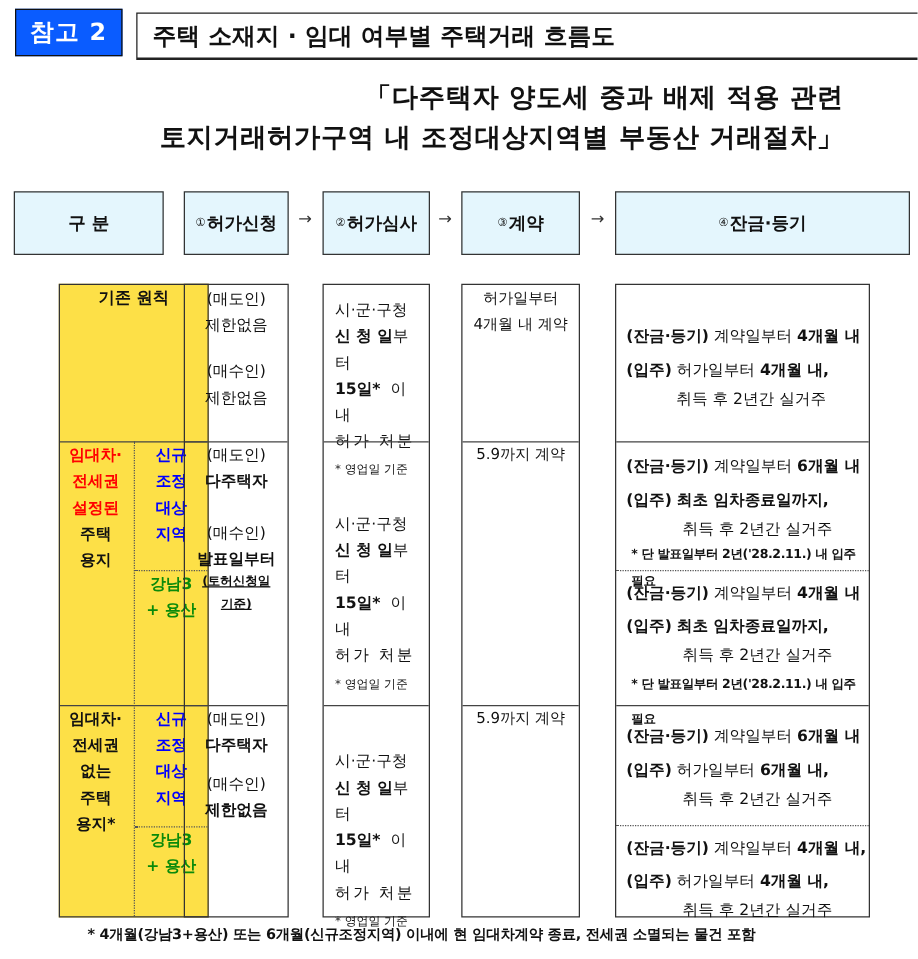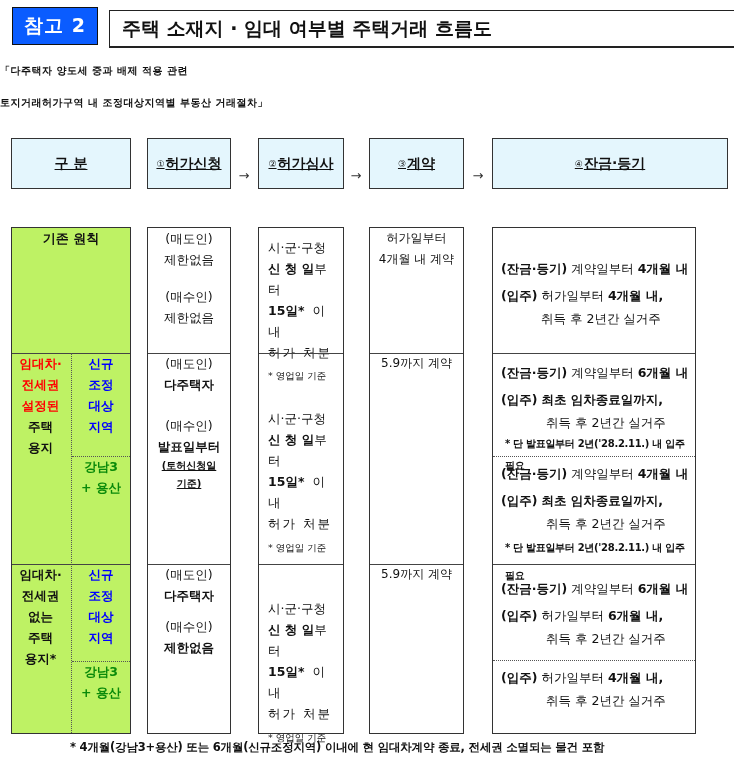--- a/index.html
+++ b/index.html
@@ -6,31 +6,31 @@
   html, body { width: 734px; height: 767px; background: #ffffff; overflow: hidden; }
   body { position: relative; font-family: "DejaVu Sans", "Liberation Sans", sans-serif; color: #111; }
   .abs { position: absolute; }
 
   
   .badge { left: 12px; top: 7px; width: 86px; height: 38px; background: #0a5cff; border: 1px solid #111;
            color: #fff; font-weight: bold; font-size: 19px; display: flex; align-items: center; justify-content: center;
            letter-spacing: 1px; }
   .title-box { left: 109px; top: 10px; width: 692px; height: 38px; border: 1.5px solid #222; border-right-width: 2px; border-bottom-width: 2px;
                display: flex; align-items: center; padding-left: 12px; font-weight: bold; font-size: 19px; }
-  .subtitle { left: 0; width: 675px; text-align: left; font-weight: bold; font-size: 10px; letter-spacing: 0.5px; }
+  .subtitle { left: 0; width: 675px; text-align: right; font-weight: bold; font-size: 21px; letter-spacing: 0.5px; }
 
   
-  .hbox { top: 138px; height: 51px; background: #e4f6fd; border: 1px solid #333; border-right-width: 1.5px; border-bottom-width: 1.5px;
-          display: flex; align-items: center; justify-content: center; font-weight: bold; font-size: 14px; text-decoration: underline; }
+  .hbox { top: 153px; height: 51px; background: #e4f6fd; border: 1px solid #333; border-right-width: 1.5px; border-bottom-width: 1.5px;
+          display: flex; align-items: center; justify-content: center; font-weight: bold; font-size: 14px; }
   .hbox sup { font-size: 9px; font-weight: normal; vertical-align: 5px; margin-right: 1px; }
   .arrow { top: 168px; font-size: 13px; color: #333; width: 20px; text-align: center; }
 
   
   .col { top: 227px; height: 507px; border: 1px solid #333; border-right-width: 1.5px; border-bottom-width: 1.5px; }
-  .yellow { background: #bef264; }
+  .yellow { background: #fde047; margin-left: 36px; }
   .hline { position: absolute; left: 0; right: 0; height: 0; border-top: 1px solid #444; }
   .dline { position: absolute; left: 0; right: 0; height: 0; border-top: 1px dotted #555; }
   .vdot { position: absolute; top: 0; bottom: 0; width: 0; border-left: 1px dotted #555; }
   .cell { position: absolute; left: 0; right: 0; display: flex; flex-direction: column; align-items: center; justify-content: flex-start; text-align: center; }
   .t13 { font-size: 12.5px; line-height: 21px; }
   .b { font-weight: bold; }
   .red { color: #ff0000; }
   .blue { color: #0000ff; }
   .green { color: #0a8a0a; }
   .small { font-size: 10px; text-decoration: underline; }
@@ -207,18 +207,19 @@
   </div>
   <div class="hline" style="top:336px;"></div>
 
   <div class="step4" style="top:347px;">
     <div><span class="b">(잔금·등기)</span> <span>계약일부터</span> <span class="b">6개월 내</span></div>
     <div><span class="b">(입주)</span> <span>허가일부터</span> <span class="b">6개월 내,</span></div>
     <div class="ind">취득 후 2년간 실거주</div>
   </div>
   <div class="dline" style="top:432px;"></div>
   <div class="step4" style="top:436px;">
+    <div><span class="b">(잔금·등기)</span> <span>계약일부터</span> <span class="b">4개월 내,</span></div>
     <div><span class="b">(입주)</span> <span>허가일부터</span> <span class="b">4개월 내,</span></div>
     <div class="ind">취득 후 2년간 실거주</div>
   </div>
 </div>
 
 <div class="abs footer">* 4개월(강남3+용산) 또는 6개월(신규조정지역) 이내에 현 임대차계약 종료, 전세권 소멸되는 물건 포함</div>
 
 </body></html>

